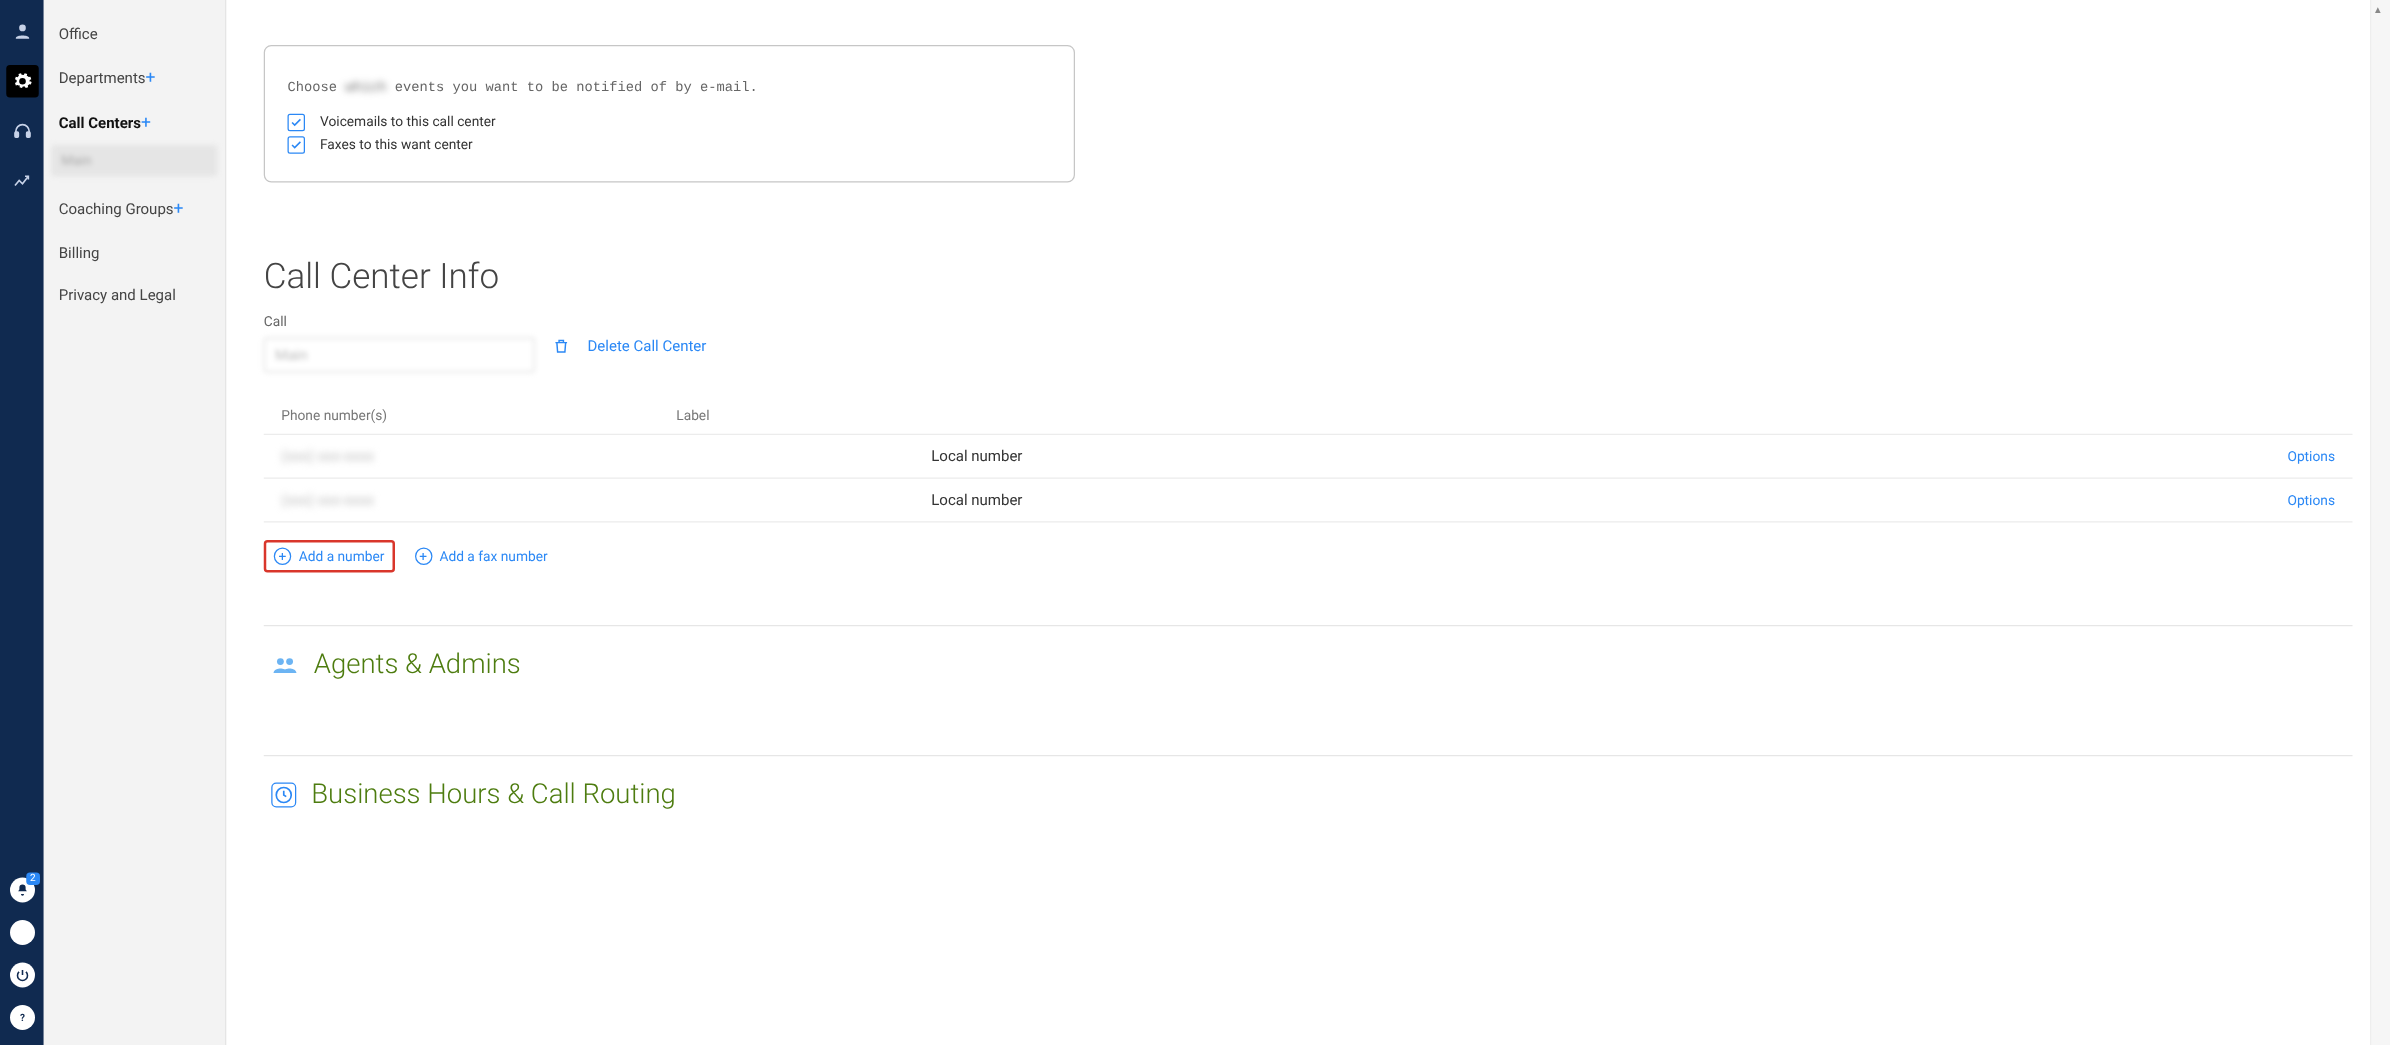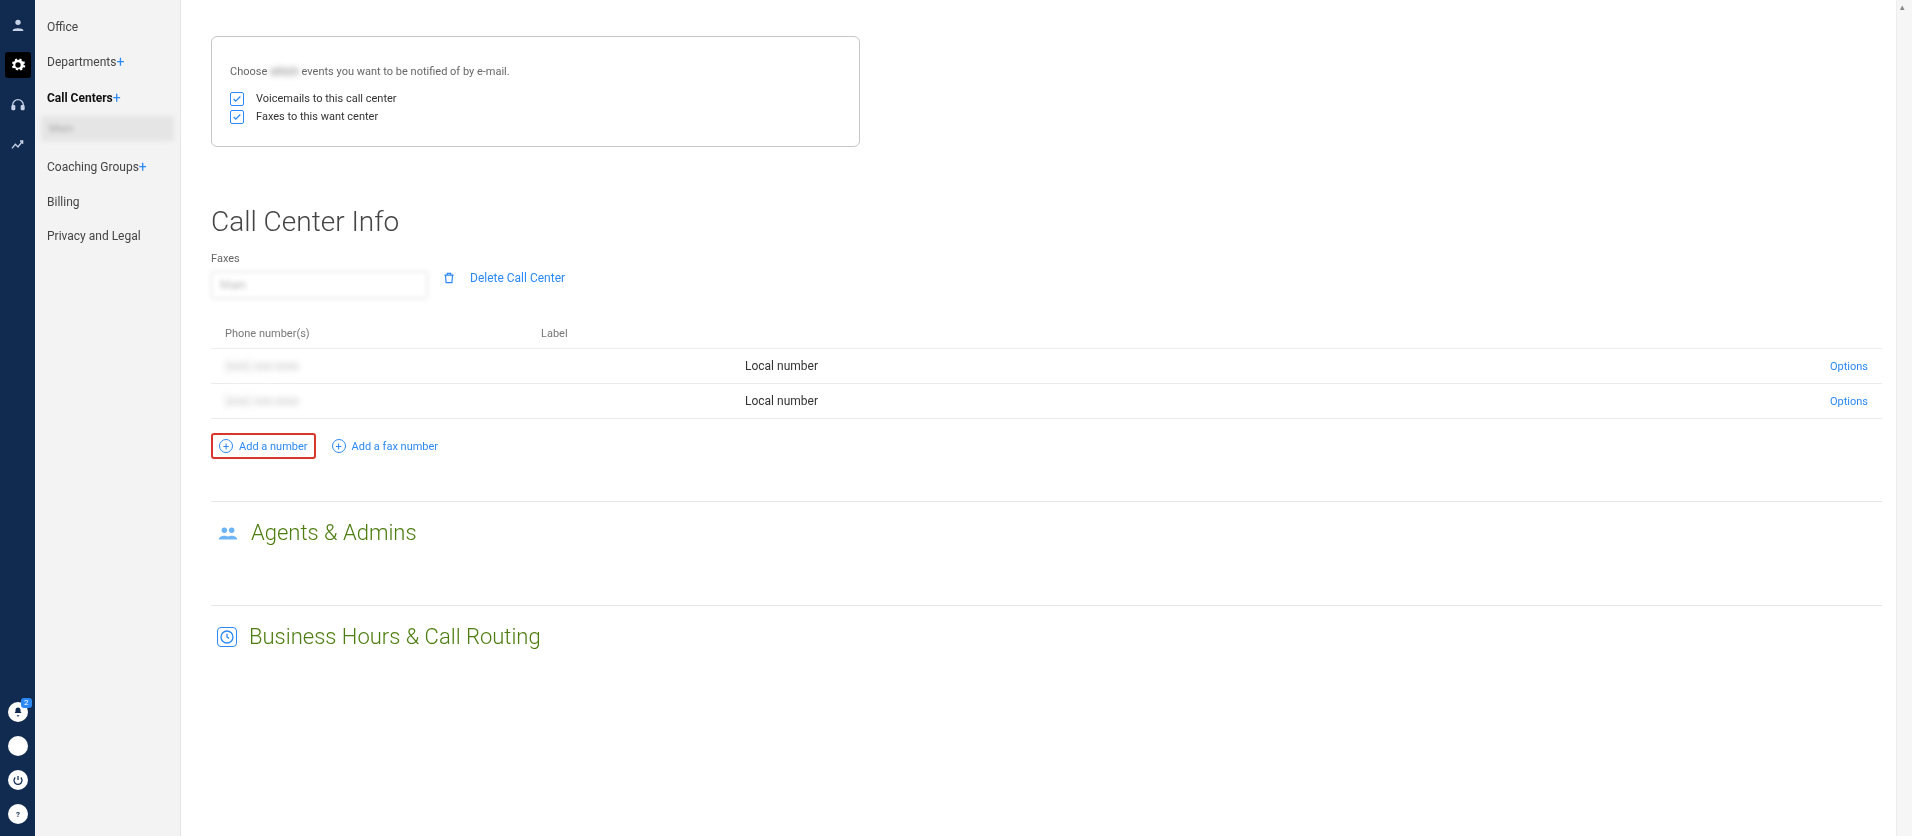--- a/index.html
+++ b/index.html
@@ -78,21 +78,21 @@
   .inner { max-width: none; padding: 0 30px 0 30px; }
 
   .card {
     border:1px solid #c6c6c6;
     border-radius:6px;
     padding: 28px 18px 22px 18px;
     width: 649px;
   }
   .hello { font-size: 24px; font-weight:300; color:#444; margin-bottom:16px; }
   .hello .blur { filter: blur(4px); color:#888; }
-  .subtext { font-size: 11px; color:#666; margin-bottom:14px; }
+  .subtext { font-size: 11px; color:#666; margin-bottom:14px;font-family:Liberation Mono, monospace; }
   .subtext .blur { filter: blur(3px); }
   .check-row { display:flex; gap:12px; font-size:11px; color:#333; margin-top:4px; }
   .checkbox {
     width:14px; height:14px; border:1.5px solid #2b88f5; border-radius:2px;
     display:flex; align-items:center; justify-content:center; color:#2b88f5;
     cursor:pointer;
   }
   .checkbox svg { width:10px; height:10px; }
 
   .h2 { font-size: 28px; font-weight:300; color:#444; margin-top:58px; margin-bottom:14px; }
@@ -255,21 +255,21 @@
         <div class="checkbox">
           <svg viewBox="0 0 24 24" fill="none" stroke="currentColor" stroke-width="3">
               <path d="M4 12l5 5L20 6"></path>
             </svg>
         </div>
         <span>Faxes to this want center</span>
       </div>
     </div>
 
     <div class="h2">Call Center Info</div>
-    <div class="name-label">Faxes</div>
+    <div class="name-label">Call</div>
     <div class="name-row">
       <input class="text-input" value="Main" style="">
       <span class="trash-icon">
         <svg viewBox="0 0 24 24" fill="none" stroke="currentColor" stroke-width="2">
             <path d="M4 7h16M9 7V4h6v3M6 7l1 13h10l1-13"></path>
           </svg>
       </span>
       <span class="link-blue">Delete Call Center</span>
     </div>
 

